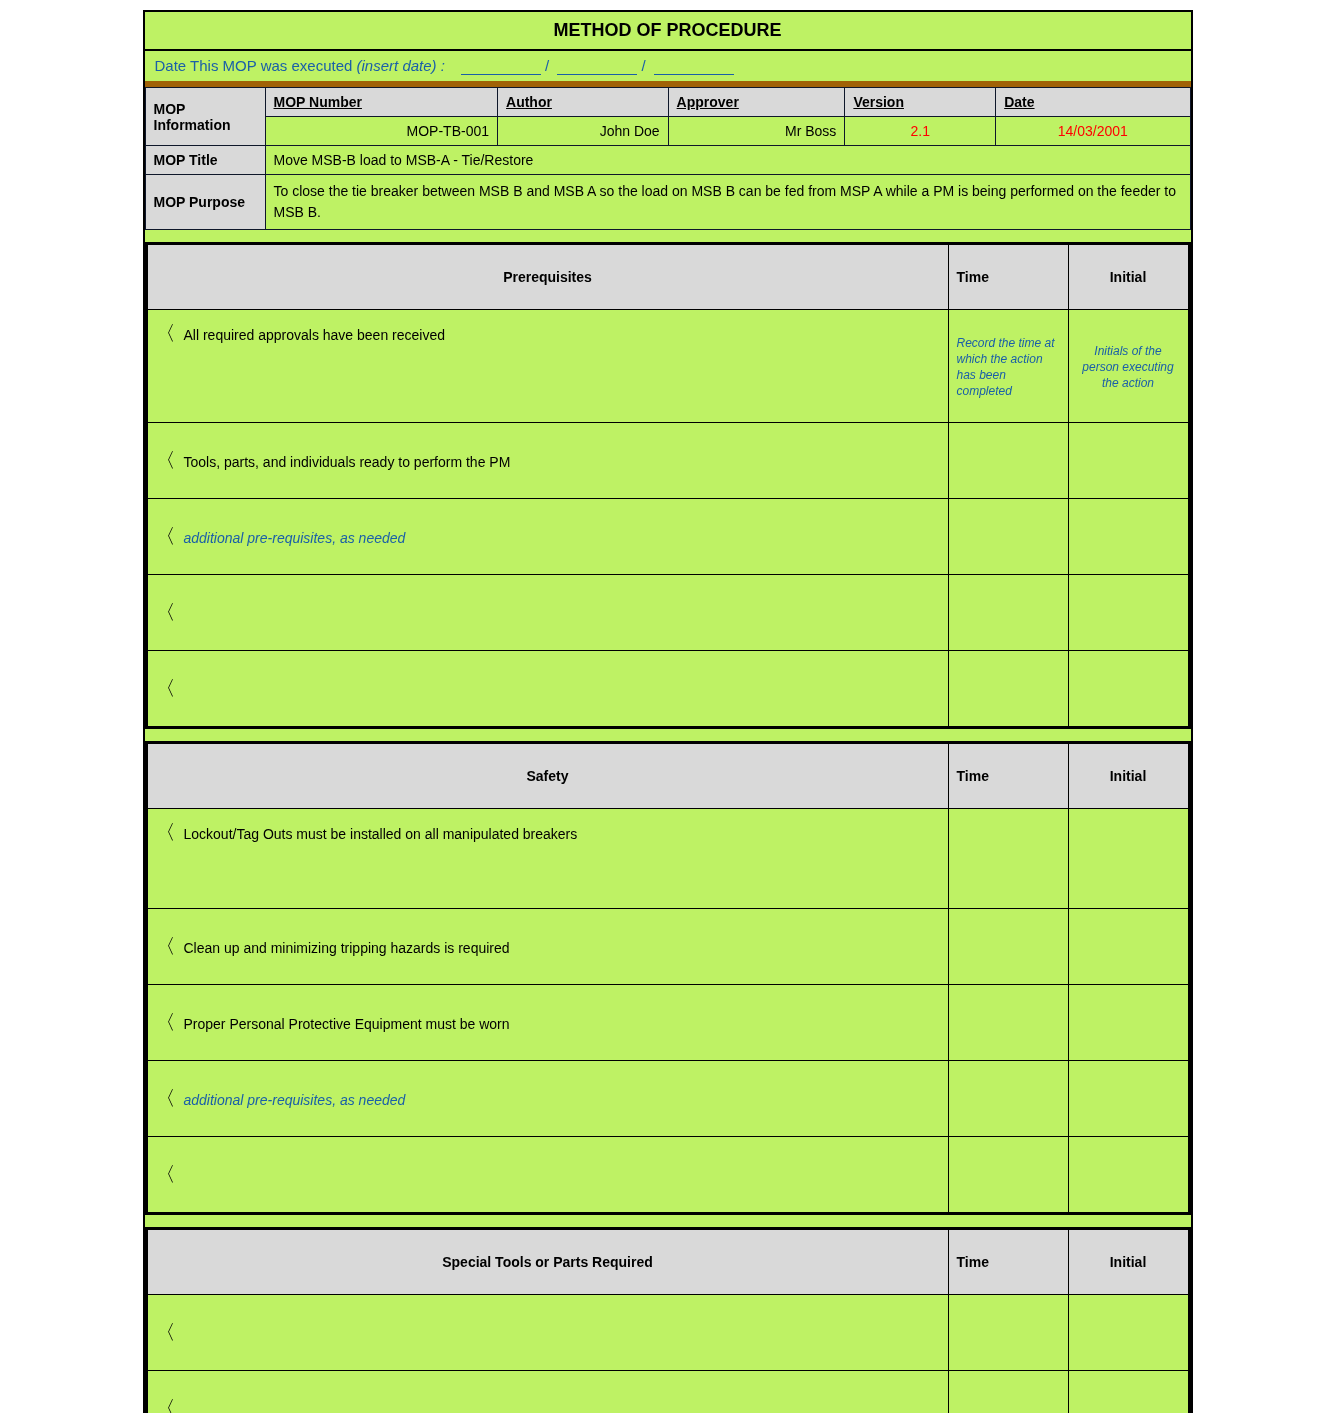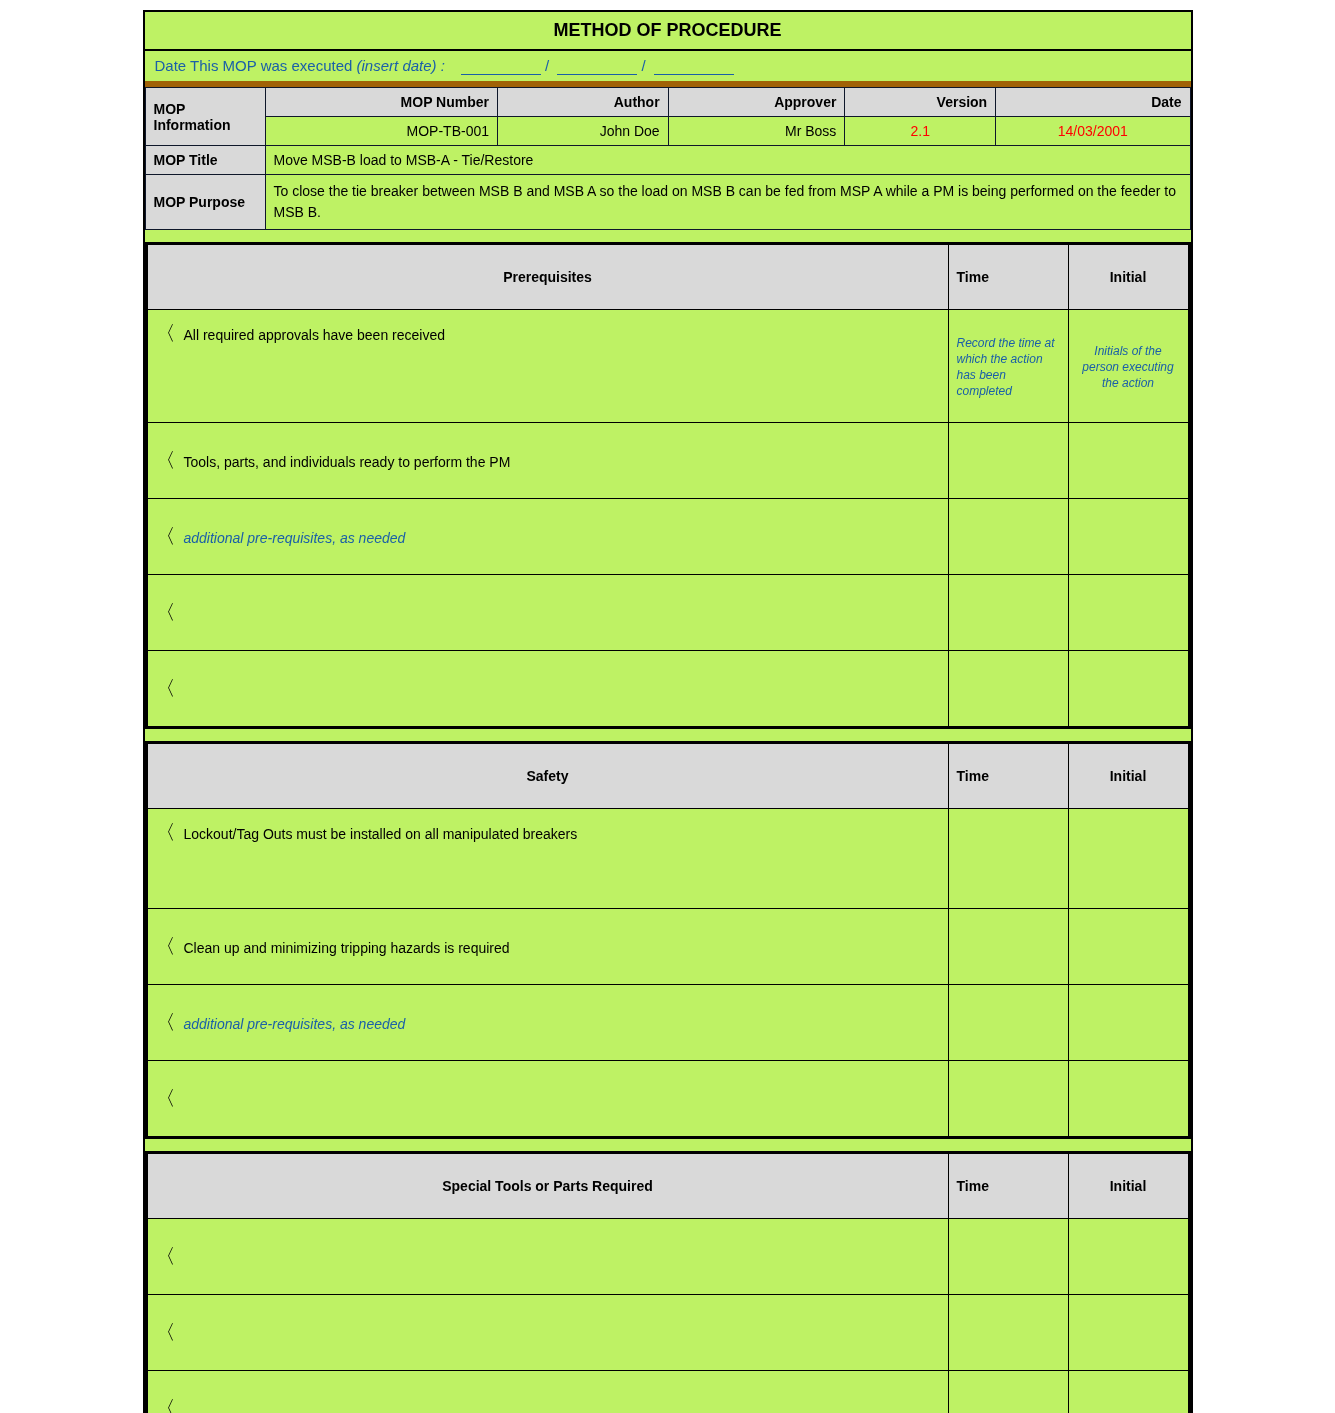--- a/index.html
+++ b/index.html
@@ -54,22 +54,23 @@
     }
     .mop-info-label {
       background: #d9d9d9;
       font-weight: bold;
       font-size: 14px;
       width: 120px;
     }
     .mop-info-header {
       background: #d9d9d9;
       font-weight: bold;
-      text-align: right;
-      font-size: 14px;
+      text-align: left;
+      font-size: 14px;
+      text-decoration: underline;
     }
     .mop-info-value {
       text-align: right;
       font-size: 14px;
     }
     .mop-info-version {
       color: red;
       text-align: center;
       font-size: 14px;
     }
@@ -231,20 +232,25 @@
             <td style="height: 100px; vertical-align: top; padding-top: 10px;"><span class="bracket">〈</span><span>Lockout/Tag Outs must be installed on all manipulated breakers</span></td>
             <td class="col-time"></td>
             <td class="col-initial"></td>
           </tr>
           <tr>
             <td style="height: 28px;"><span class="bracket">〈</span><span>Clean up and minimizing tripping hazards is required</span></td>
             <td class="col-time"></td>
             <td class="col-initial"></td>
           </tr>
           <tr>
+            <td style="height: 28px;"><span class="bracket">〈</span><span>Proper Personal Protective Equipment must be worn</span></td>
+            <td class="col-time"></td>
+            <td class="col-initial"></td>
+          </tr>
+          <tr>
             <td style="height: 28px;"><span class="bracket">〈</span><span class="italic-blue">additional pre-requisites, as needed</span></td>
             <td class="col-time"></td>
             <td class="col-initial"></td>
           </tr>
           <tr>
             <td style="height: 28px;"><span class="bracket">〈</span><span></span></td>
             <td class="col-time"></td>
             <td class="col-initial"></td>
           </tr>
         </tbody>

